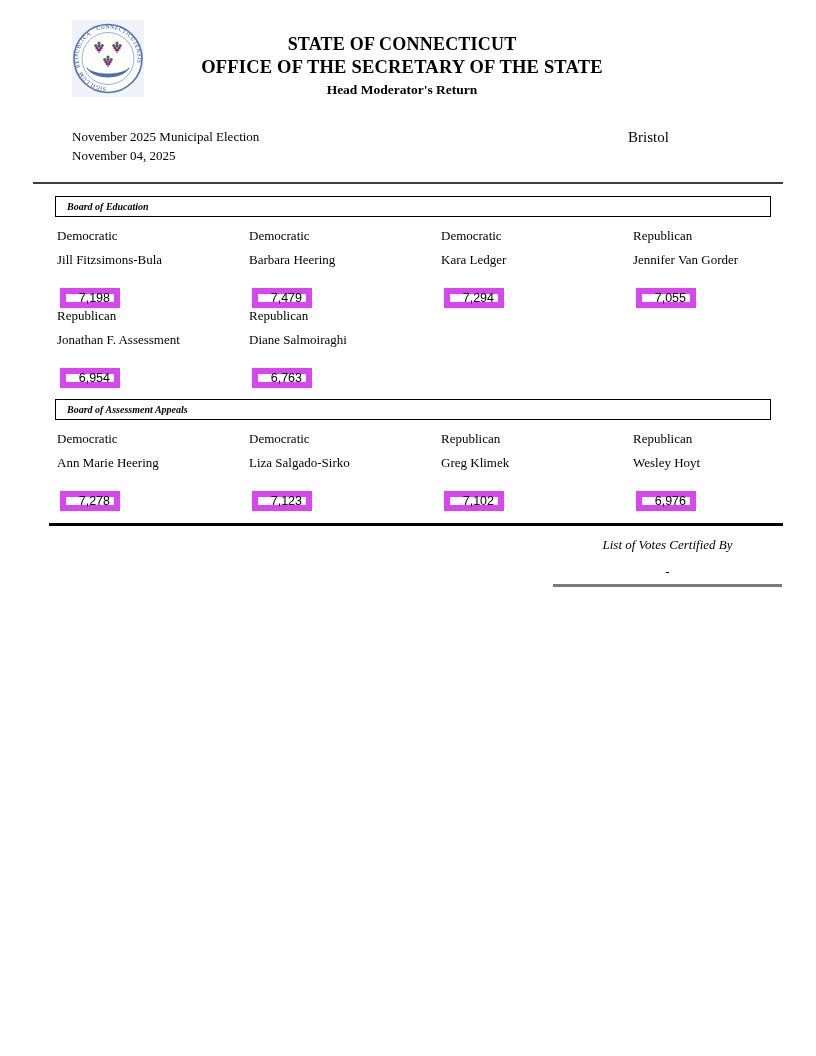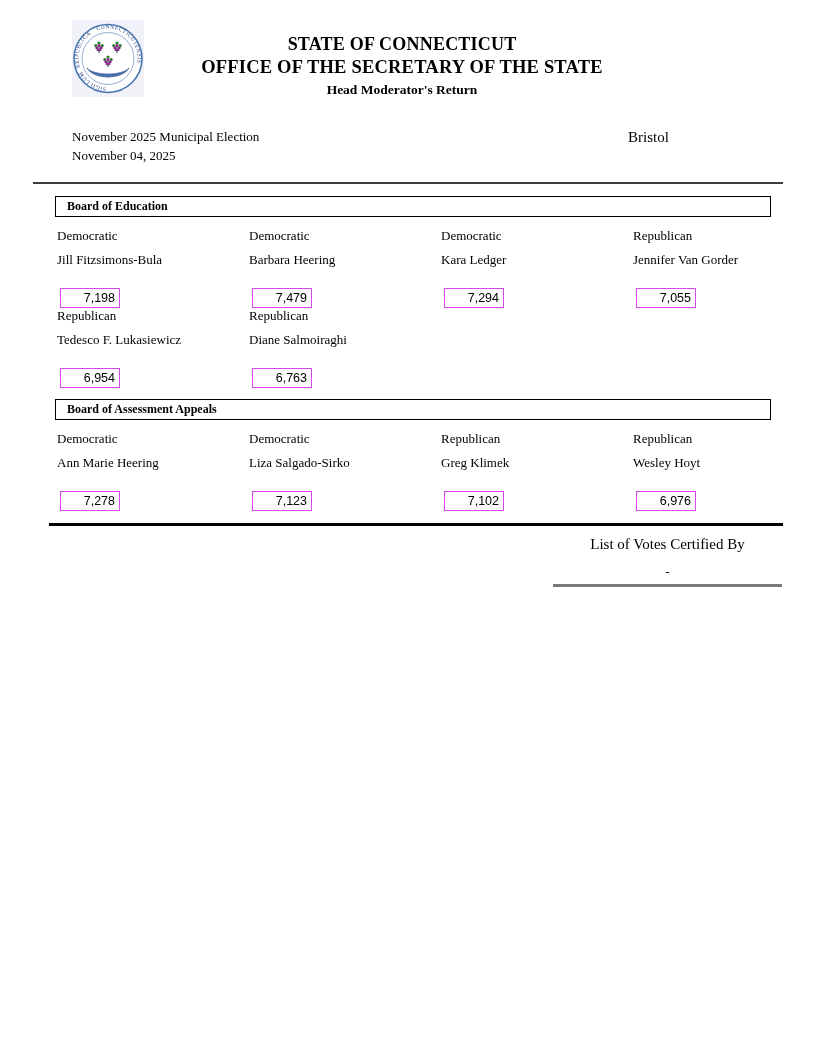--- a/index.html
+++ b/index.html
@@ -56,35 +56,35 @@
   }
   .sections { margin-left: 55px; width: 716px; }
   .section + .section { margin-top: 11px; }
   .section-box {
     border: 1px solid #000;
     height: 21px;
     padding-left: 11px;
     display: flex;
     align-items: center;
   }
-  .section-title { font-size: 12px; font-weight: bold; }
+  .section-title { font-size: 10px; font-weight: bold; font-style: italic; }
   .candidate-grid {
     display: grid;
     grid-template-columns: repeat(4, 192px);
     margin-left: 2px;
     margin-top: 11px;
   }
   .party { font-size: 13px; line-height: 15px; }
   .name  { font-size: 13px; line-height: 15px; margin-top: 9px; }
   .vote-box {
     margin-top: 21px;
     margin-left: 3px;
     width: 60px;
     height: 20px;
-    border: 1px solid #d946ef;
+    border: 6px solid #d946ef;
     display: flex;
     align-items: center;
     justify-content: flex-end;
     padding-right: 4px;
     font-family: "Liberation Sans", sans-serif;
     font-size: 12.5px;
   }
 
   .rule-bottom {
     margin-left: 49px;
@@ -95,21 +95,21 @@
 
   
   .cert-block {
     margin-left: 553px;
     margin-top: 11px;
     width: 229px;
     text-align: center;
     border-bottom: 3px solid #7a7a7a;
     padding-bottom: 6px;
   }
-  .cert-label { font-size: 15px; line-height: 15px; }
+  .cert-label { font-size: 13px; line-height: 15px; font-style: italic; }
   .cert-value { font-size: 13px; line-height: 13px; margin-top: 13px; }
 </style>
 </head>
 <body>
 
 <div class="page">
 
   <svg class="seal" viewBox="0 0 72 77" xmlns="http://www.w3.org/2000/svg">
     <defs>
       <g id="vine">
@@ -175,21 +175,21 @@
   </div>
 
   <div class="candidate-cell">
     <div class="party">Republican</div>
     <div class="name">Jennifer Van Gorder</div>
     <div class="vote-box">7,055</div>
   </div>
 
   <div class="candidate-cell">
     <div class="party">Republican</div>
-    <div class="name">Tedesco F. Lukasiewicz</div>
+    <div class="name">Jonathan F. Assessment</div>
     <div class="vote-box">6,954</div>
   </div>
 
   <div class="candidate-cell">
     <div class="party">Republican</div>
     <div class="name">Diane Salmoiraghi</div>
     <div class="vote-box">6,763</div>
   </div>
 </div>
   </div>

